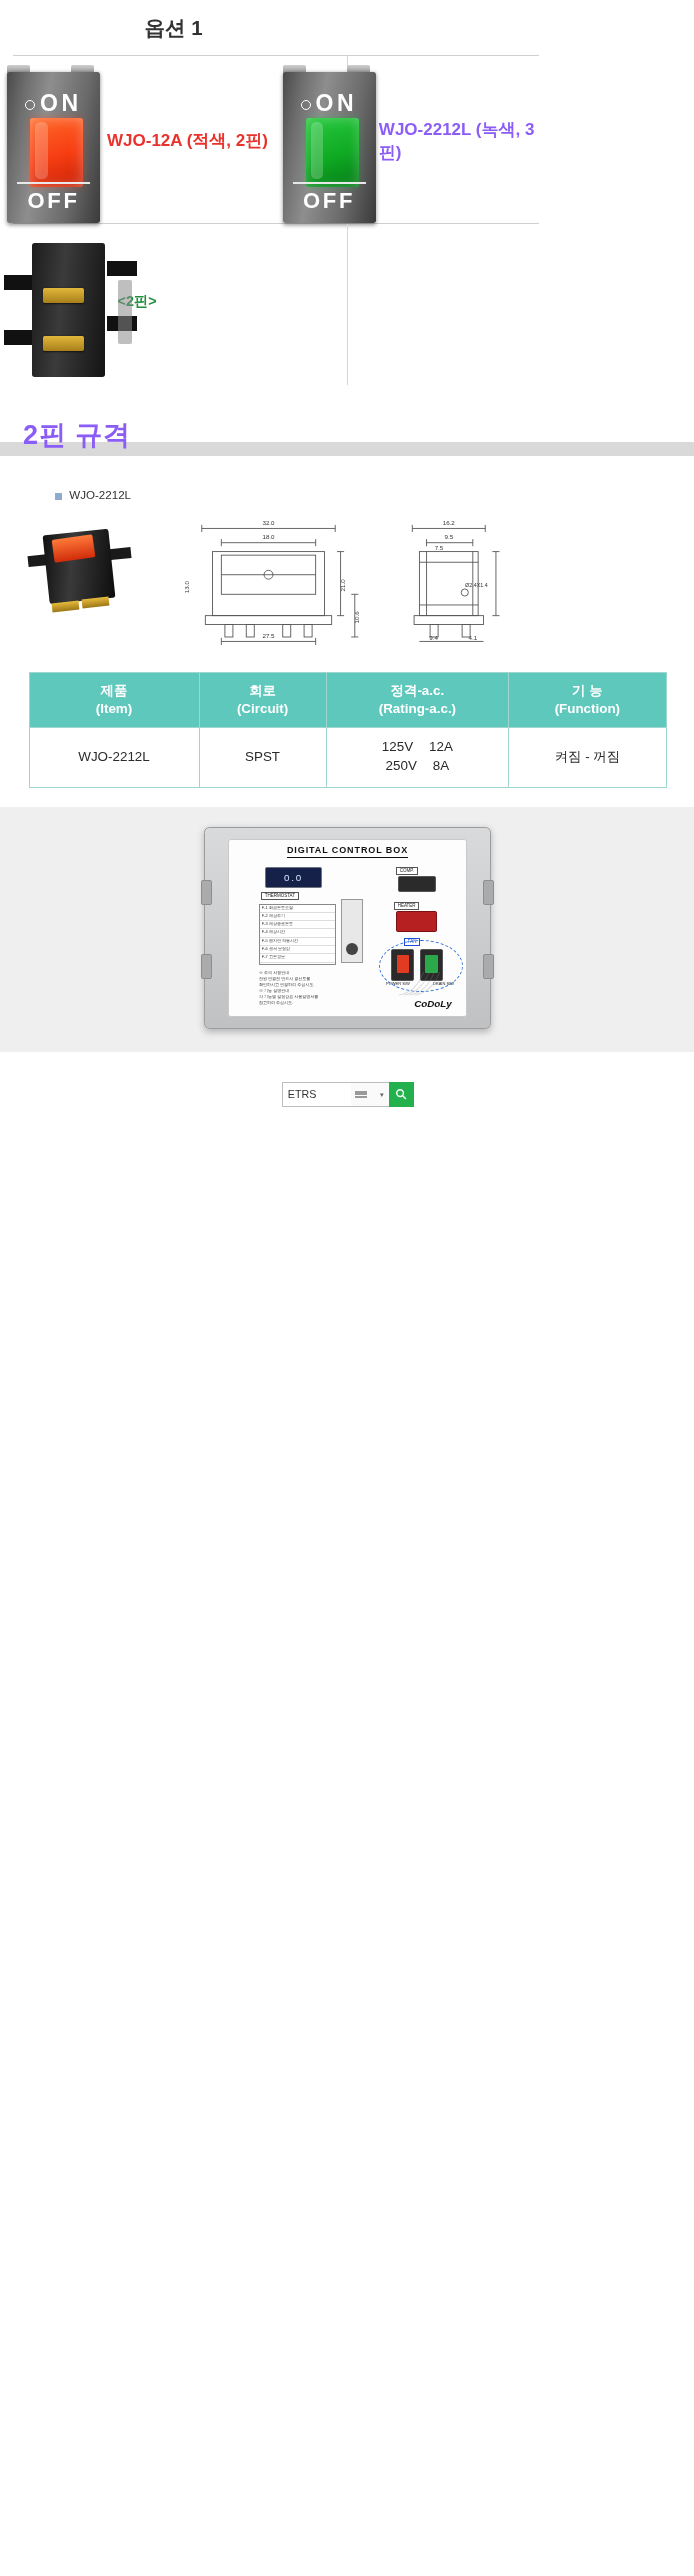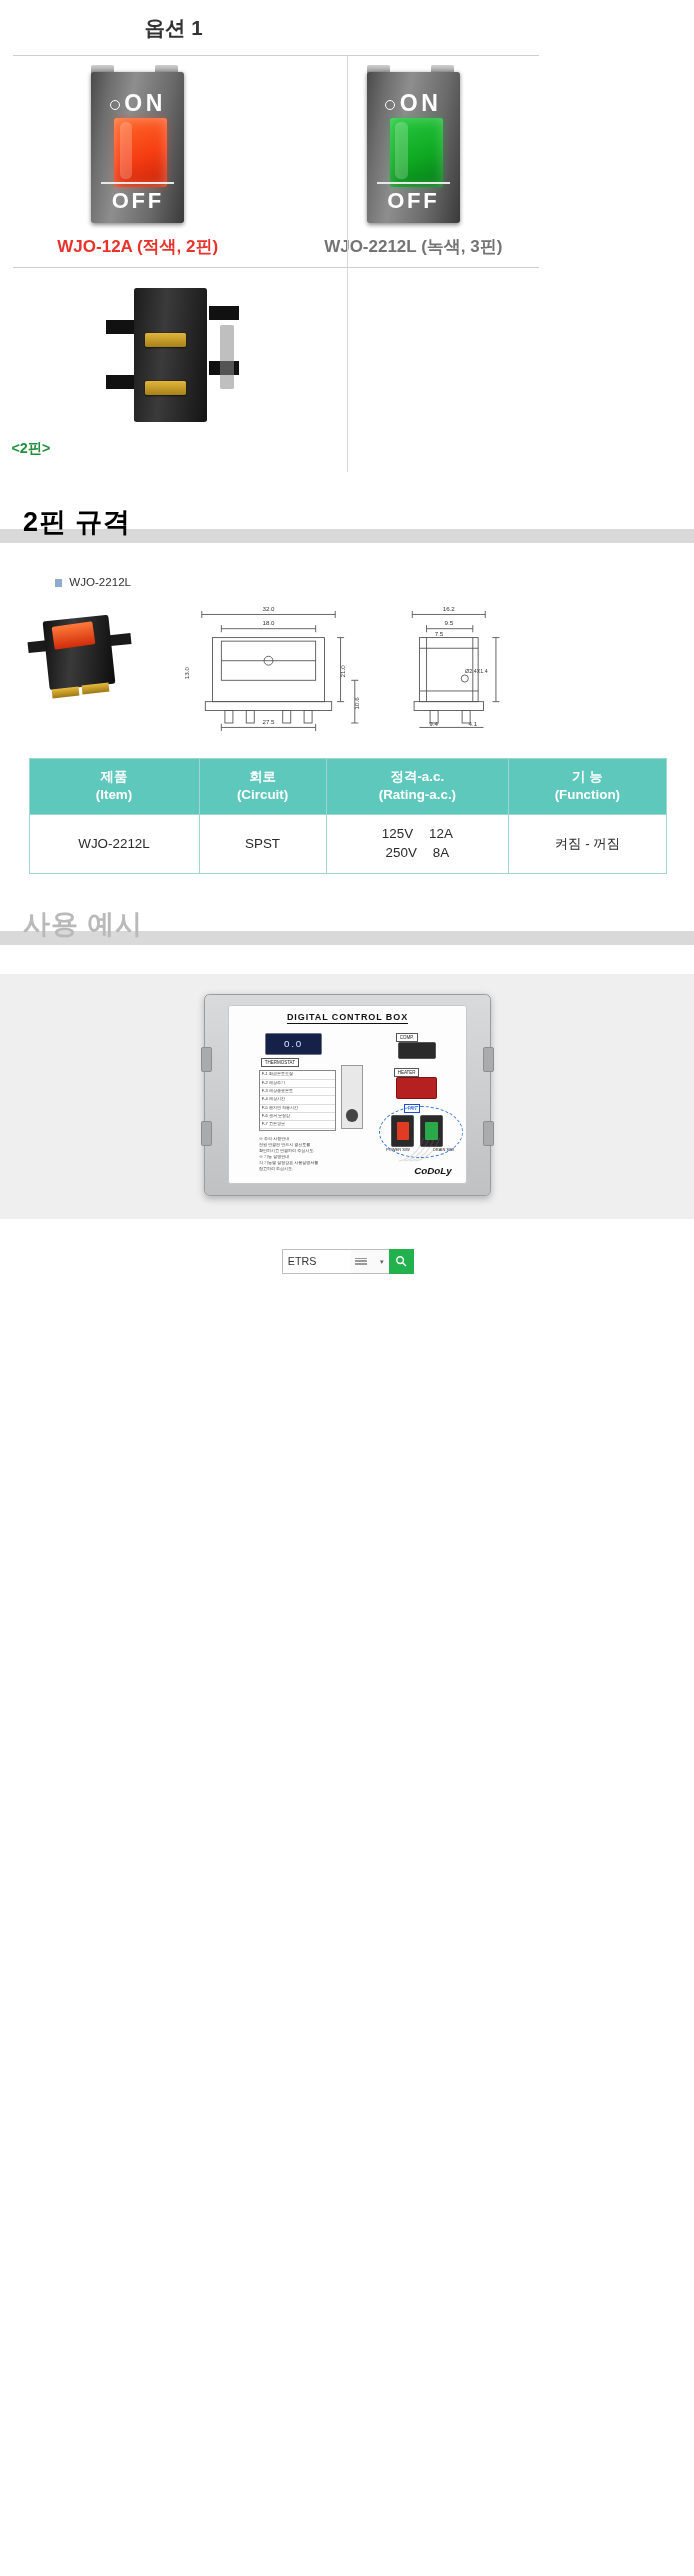--- a/index.html
+++ b/index.html
@@ -6,60 +6,60 @@
   body{width:695px;font-family:"Liberation Sans",sans-serif;color:#222;}
   .page{width:695px;position:relative;overflow:hidden;}
 
   
   .opt-wrap{width:551px;}
   .opt-head{display:flex;}
   .opt-head .cell{width:347px;text-align:center;font-size:20.5px;font-weight:bold;color:#333;padding:14.3px 0 12.5px;}
   .hr{height:0.9px;background:#cfcfcf;margin:0 12.5px;}
   .opt-row{display:flex;position:relative;}
   .opt-row:before{content:"";position:absolute;left:347px;top:0;bottom:0;width:0.9px;background:#d7d7d7;}
-  .opt-col{width:347px;display:flex;flex-direction:column;align-items:center;}
+  .opt-col{width:347px;display:flex;flex-direction:row;align-items:center;}
 
   
   .sw-front{width:107px;height:151px;margin-top:16px;position:relative;}
   .sw-body{position:absolute;left:7.1px;top:0;width:93px;height:151px;background:linear-gradient(100deg,#4a4a4a 0%,#6f6f6f 18%,#8e8e8e 38%,#6a6a6a 70%,#3a3a3a 100%);border-radius:2.7px;box-shadow:0 1.8px 4.5px rgba(0,0,0,.45);}
   .sw-tab{position:absolute;width:23px;height:10.7px;background:linear-gradient(#cfcfcf,#8d8d8d);border-radius:1.8px;}
   .sw-tab.tl{left:7.1px;top:-7.1px;}
   .sw-tab.tr{left:71px;top:-7.1px;}
   .sw-on{position:absolute;left:0;right:0;top:18px;text-align:center;color:#fff;font-size:23px;font-weight:bold;letter-spacing:3.6px;font-family:"Liberation Sans",sans-serif;}
   .sw-on .dot{display:inline-block;width:8px;height:8px;border:1.8px solid #fff;border-radius:50%;vertical-align:middle;margin-right:4.5px;}
   .sw-off{position:absolute;left:0;right:0;bottom:9px;text-align:center;color:#fff;font-size:22px;font-weight:bold;letter-spacing:2.7px;}
   .sw-off .bar{display:block;width:73px;height:1.8px;background:#e8e8e8;margin:0 auto 3.6px;}
   .lens{position:absolute;left:23px;top:46px;width:53px;height:69px;border-radius:2.7px;}
   .lens.red{background:linear-gradient(160deg,#ff6a2a,#f63d12 55%,#c62208);box-shadow:inset 0 0 12.5px rgba(255,255,255,.35),0 0 7.1px rgba(255,60,0,.35);}
   .lens.green{background:linear-gradient(160deg,#27c93f,#0faa23 55%,#047a16);box-shadow:inset 0 0 12.5px rgba(255,255,255,.28),0 0 7.1px rgba(0,200,60,.3);}
   .lens .gl{position:absolute;left:5.3px;top:4.5px;width:12.5px;height:57px;background:rgba(255,255,255,.22);border-radius:5.3px;}
 
   .opt-caption{font-size:17px;font-weight:bold;padding:12.5px 0 9px;}
   .cap-red{color:#e8322b;}
-  .cap-green{color:#737373;}
+  .cap-green{color:#8b5cf6;}
 
   
   .rear{width:143px;height:151px;margin-top:10.7px;position:relative;}
   .rear-main{position:absolute;left:32px;top:9px;width:73px;height:134px;background:linear-gradient(95deg,#1c1c1c,#3b3b3b 40%,#141414);border-radius:2.7px;}
   .rear-side{position:absolute;width:30px;height:14.3px;background:#111;}
   .rear-side.a{left:3.6px;top:41px;}
   .rear-side.b{left:3.6px;top:96px;}
   .rear-side.c{left:107px;top:27px;}
   .rear-side.d{left:107px;top:82px;}
   .term{position:absolute;width:41px;height:14.3px;background:linear-gradient(#e2b63a,#a8801a);border-radius:1.8px;box-shadow:0 0.9px 1.8px rgba(0,0,0,.6);}
   .label-tag{position:absolute;left:86px;top:37px;width:14.3px;height:64px;background:#8a8a8a;opacity:.55;border-radius:1.8px;}
   .pin-caption{font-size:14.3px;font-weight:bold;color:#1f8f3c;padding:9px 0 14.3px;width:347px;}
   .pin-left{padding-left:23px;}
   .pin-right{text-align:right;padding-right:23px;}
 
   
   .sec{margin-top:32px;position:relative;height:48px;}
   .sec-bg{position:absolute;left:0;right:0;bottom:9px;height:14.3px;background:#d9d9d9;}
   .sec-title{position:absolute;left:23px;top:0;font-size:27px;font-weight:bold;color:#b9b9b9;letter-spacing:0.9px;}
-  .sec-title.blue{color:#000000;}
+  .sec-title.blue{color:#8b5cf6;}
 
   
   .spec{padding:23px 23px 0;}
   .spec-bullet{font-size:11.6px;color:#333;padding-left:32px;}
   .spec-bullet .sq{display:inline-block;width:7.1px;height:7.1px;background:#8fa9cf;margin-right:7.1px;vertical-align:middle;}
   .spec-row{display:flex;align-items:flex-start;margin-top:14.3px;gap:9px;}
 
   .photo{width:134px;height:107px;position:relative;background:#fff;}
   .ph-body{position:absolute;left:23px;top:16px;width:66px;height:69px;background:linear-gradient(100deg,#111,#3a3a3a 40%,#0d0d0d);border-radius:2.7px;transform:rotate(-6deg);}
   .ph-lens{position:absolute;left:30px;top:21.4px;width:41px;height:23px;background:linear-gradient(#ff7a3a,#d12c0a);transform:rotate(-8deg);border-radius:1.8px;}
@@ -328,24 +328,20 @@
         <div class="two">
               <span>250V</span>
               <span>8A</span>
             </div>
       </td>
       <td>켜짐 - 꺼짐</td>
     </tr>
   </tbody>
     </table>
 
-  <div class="sec">
-    <div class="sec-bg"></div>
-    <div class="sec-title">사용 예시</div>
-  </div>
 
   <div class="usage">
     <div class="box">
       <div class="ear l1"></div>
       <div class="ear l2"></div>
       <div class="ear r1"></div>
       <div class="ear r2"></div>
       <div class="box-inner">
         <div class="box-title"><span class="u">DIGITAL CONTROL BOX</span></div>
 

